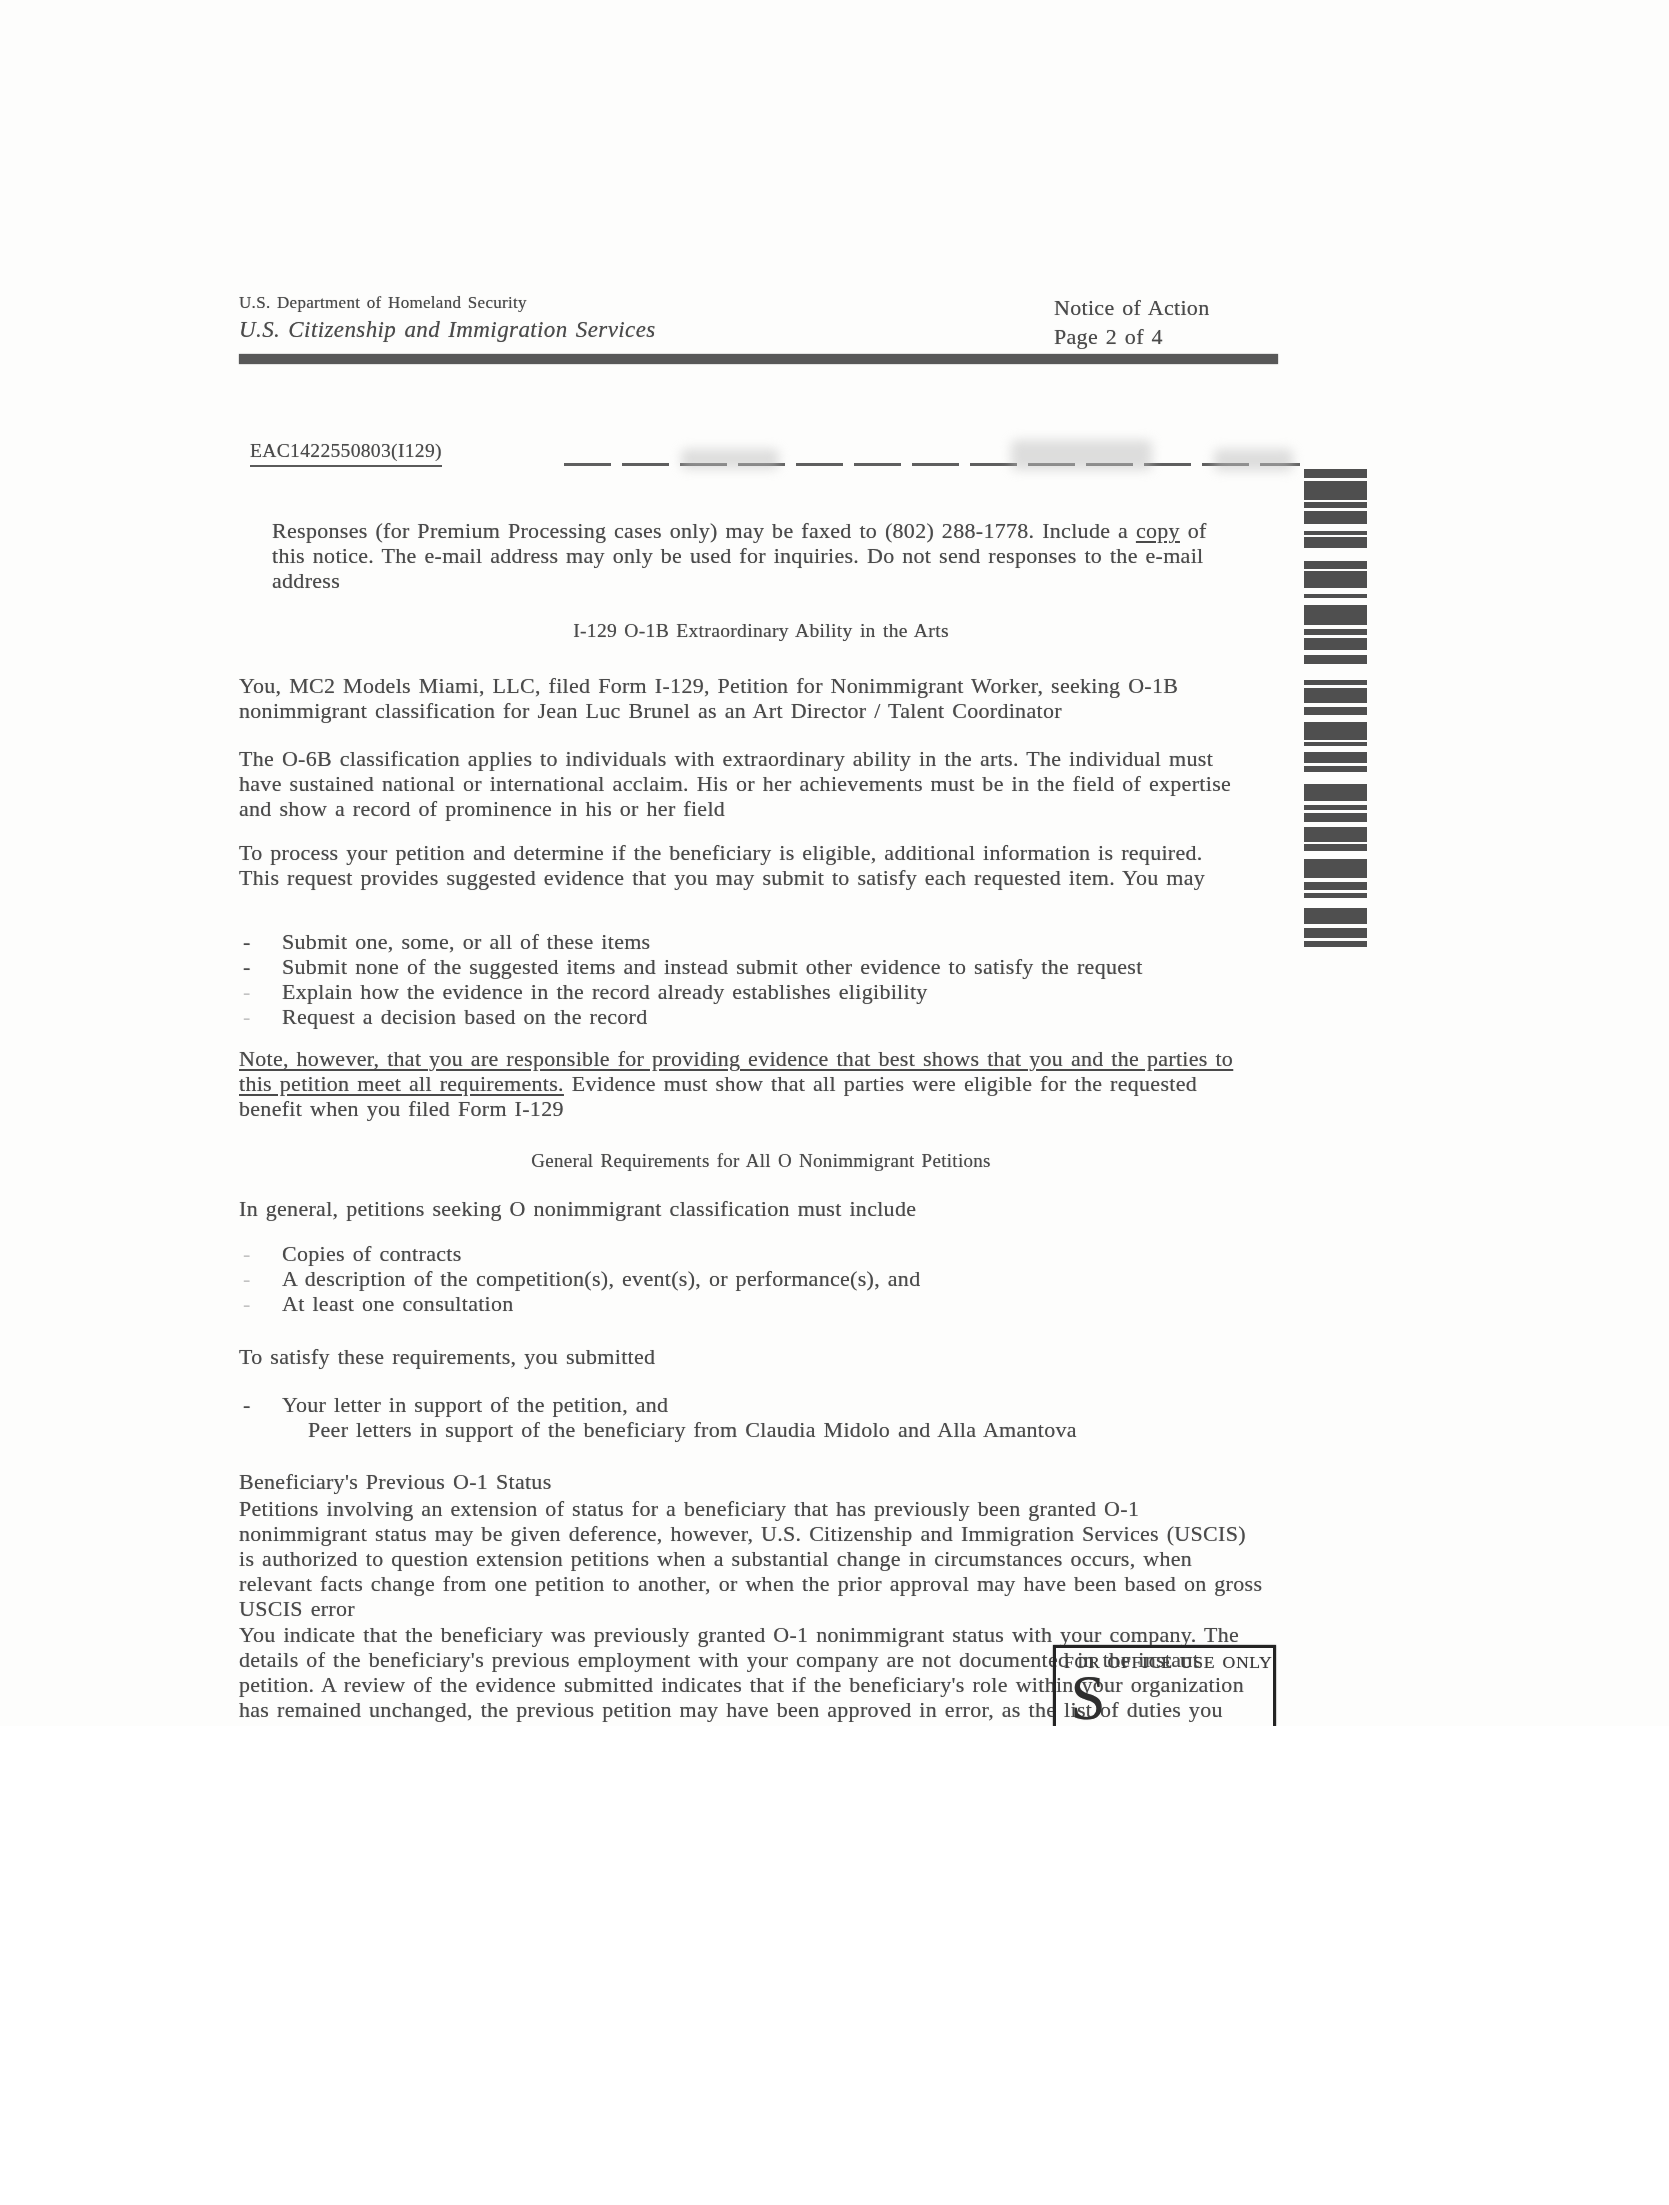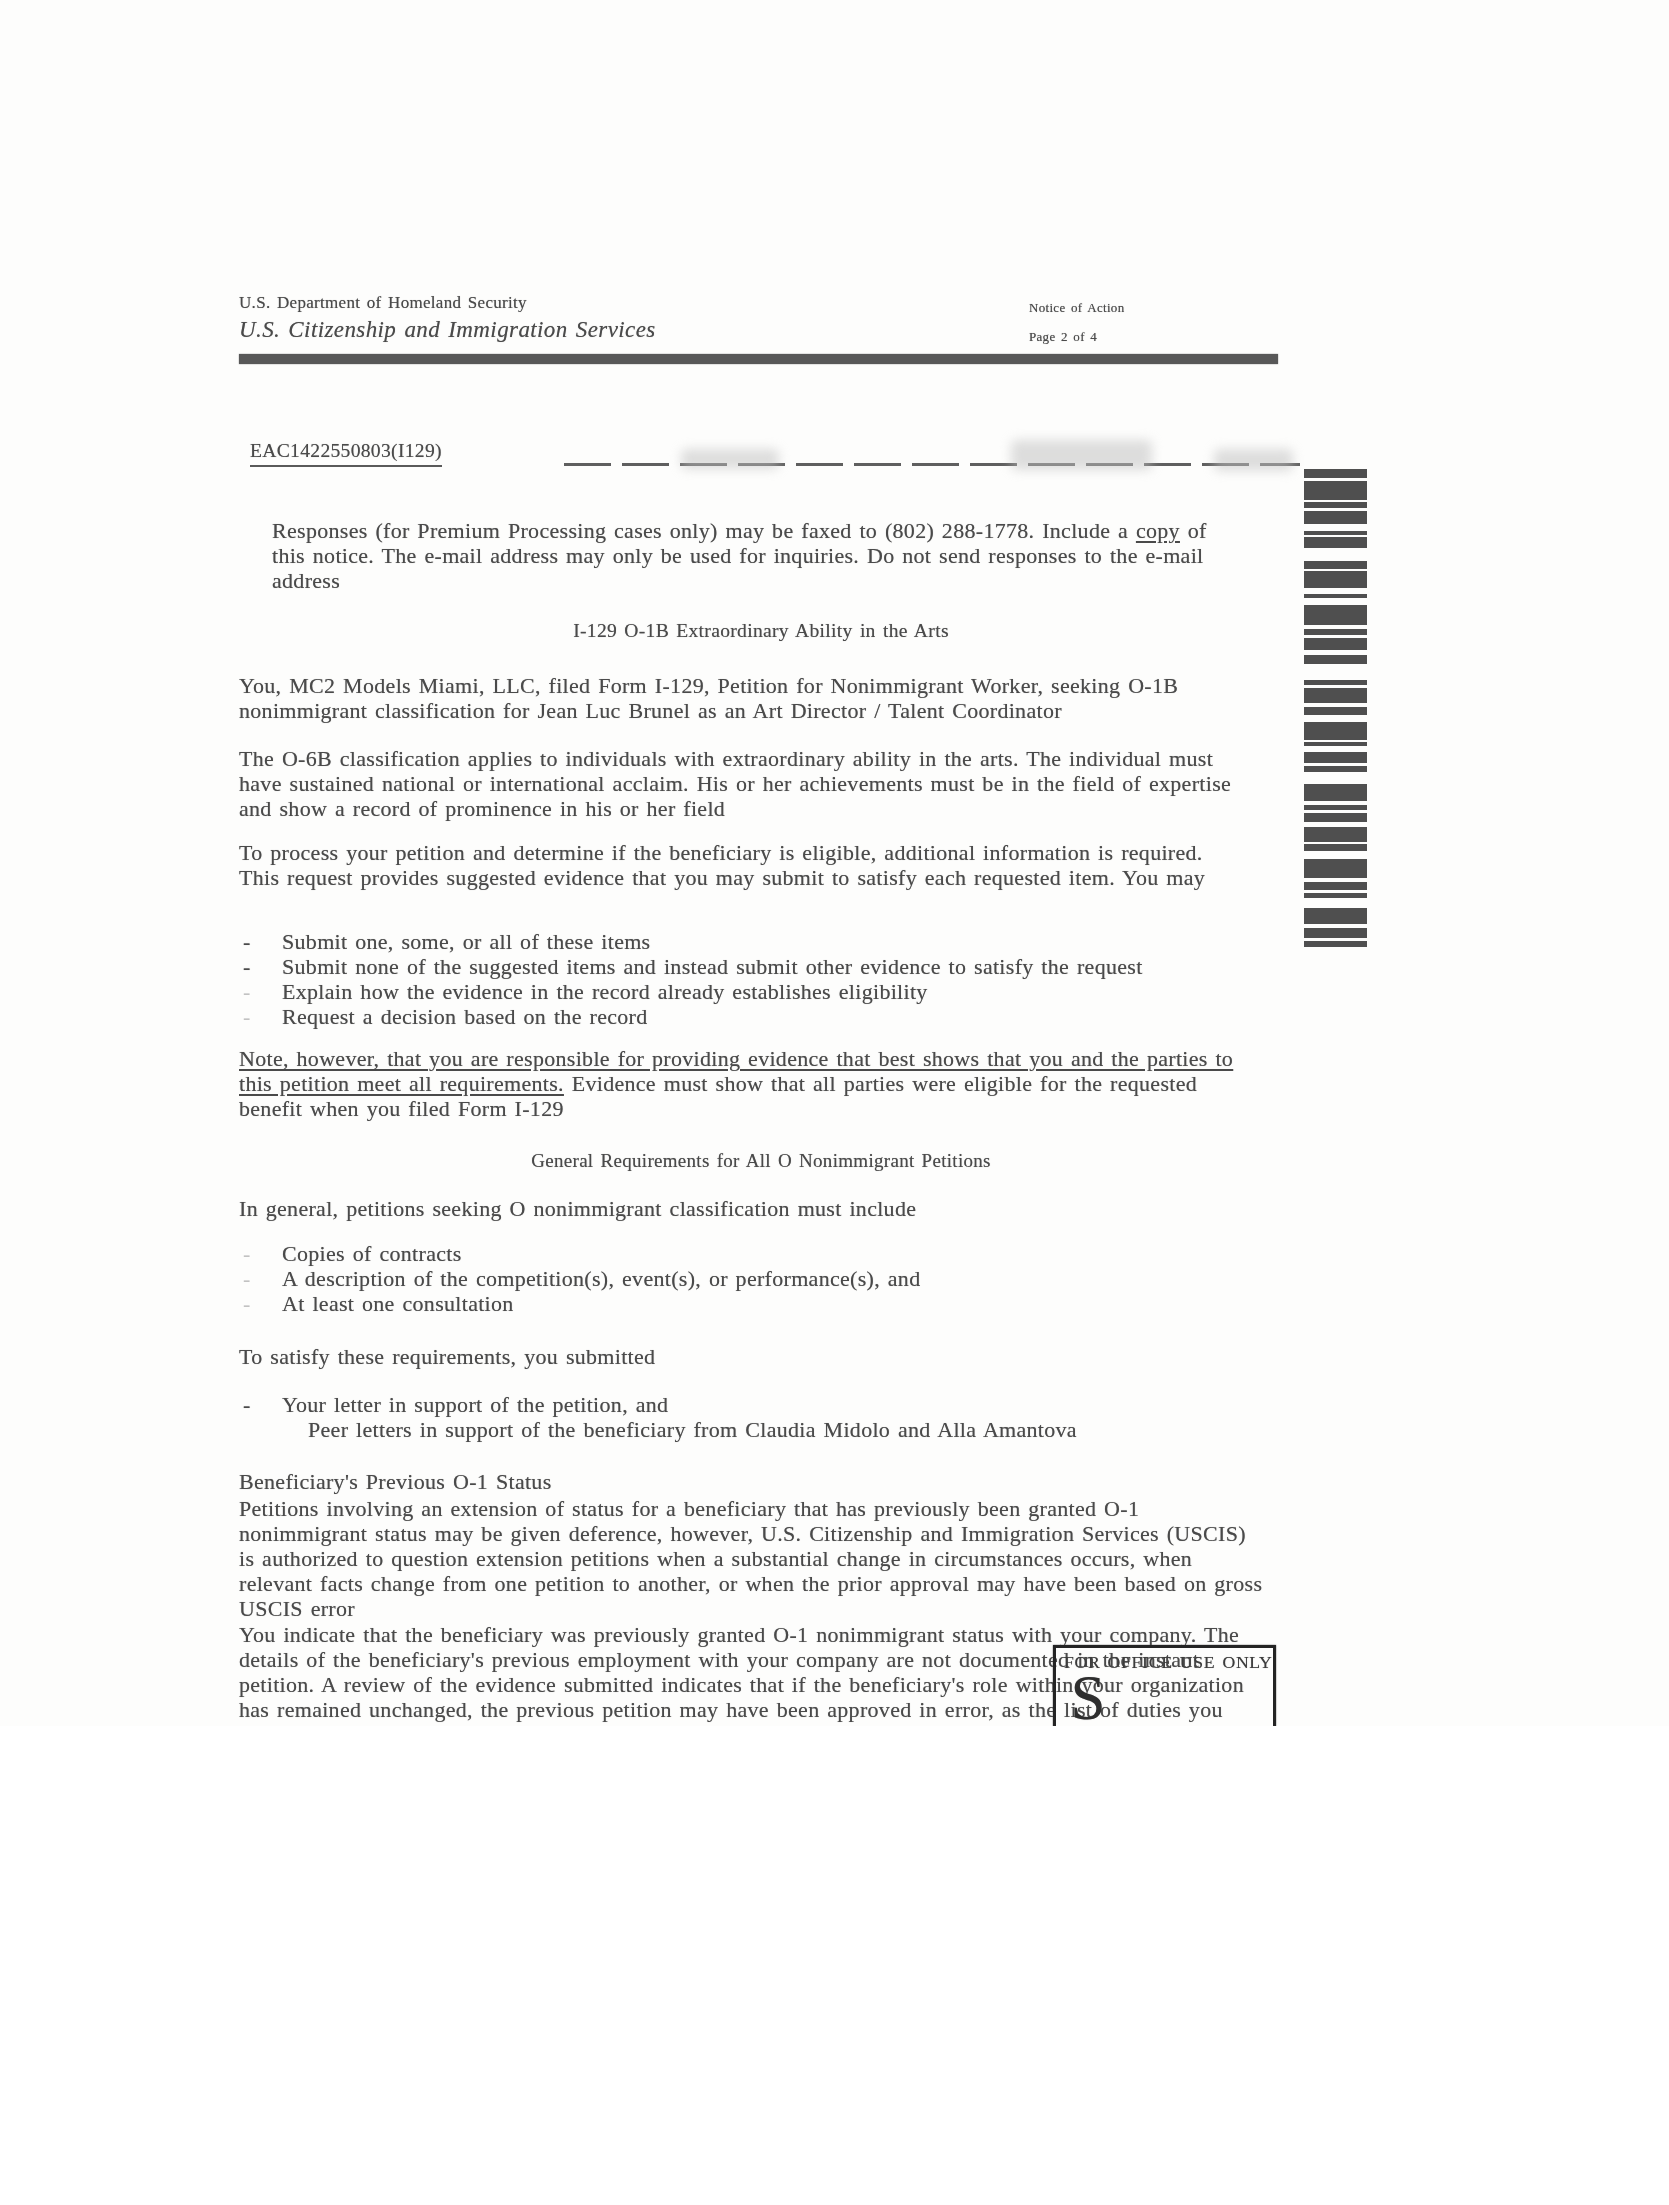--- a/index.html
+++ b/index.html
@@ -14,21 +14,21 @@
   .scantext{
     color:#4a4a4a;
     text-shadow:0 0 0.7px rgba(90,90,90,.65);
     letter-spacing:0.3px;
     word-spacing:2px;
   }
   .abs{position:absolute;}
   
   .hdr-left{left:239px;top:292px;font-size:17px;line-height:22px;}
   .hdr-left .agency2{font-size:23px;margin-top:5.2px;letter-spacing:0.4px;font-style:italic;}
-  .hdr-right{left:1029px;top:293px;font-size:13px;line-height:29px;}
+  .hdr-right{left:1054px;top:293px;font-size:22px;line-height:29px;}
   .divider{left:239px;top:354px;width:1039px;height:9.8px;background:#585858;
     box-shadow:0 0 1.3px rgba(70,70,70,.6);}
   
   .receipt{left:250px;top:440px;font-size:19.6px;}
   .receipt span{display:inline-block;border-bottom:2px solid #5a5a5a;padding-bottom:2.6px;}
   .receipt-rule{left:564px;top:463px;width:736px;height:2.6px;
     background:repeating-linear-gradient(90deg,#5f5f5f 0 47px,rgba(0,0,0,0) 47px 58px);}
   .smudge{background:#c3c3c3;filter:blur(5.2px);opacity:.55;border-radius:5.2px;}
   .sm1{left:681px;top:449px;width:98px;height:19.6px;}
   .sm2{left:1011px;top:440px;width:141px;height:30px;}

